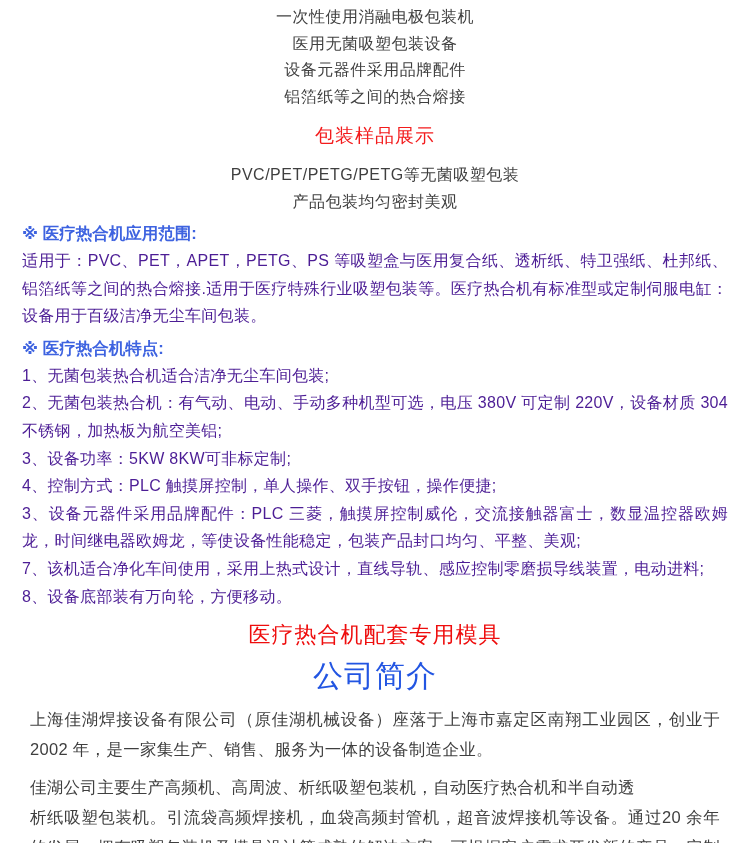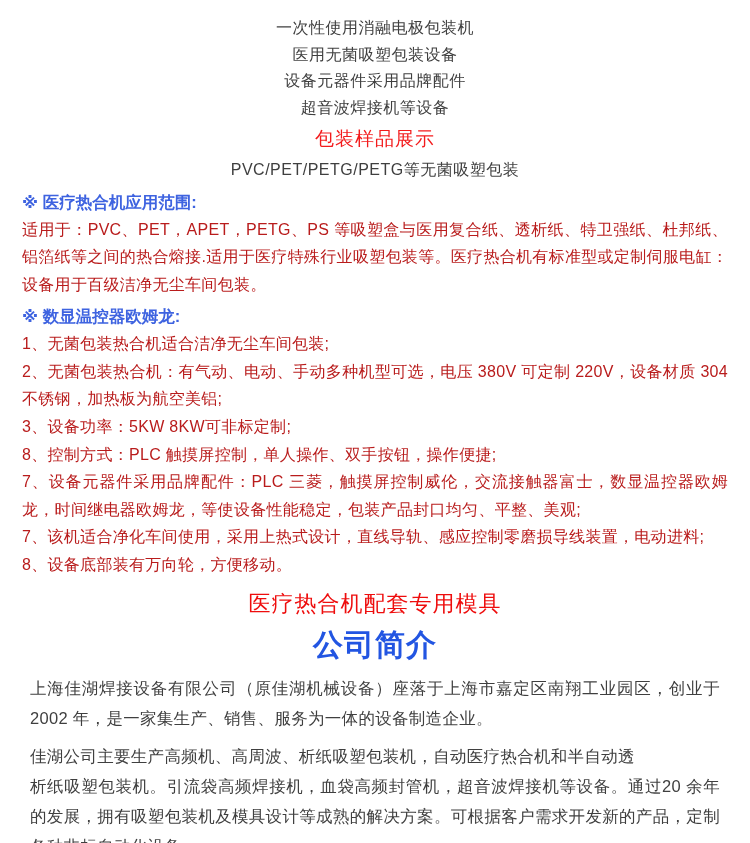--- a/index.html
+++ b/index.html
@@ -11,54 +11,54 @@
   .page {
     width: 750px;
     min-height: 843px;
     margin: 0 auto;
     background: #ffffff;
     box-sizing: border-box;
     position: relative;
   }
   
   .top-block {
-    padding-top: 15px;
+    padding-top: 4px;
     text-align: center;
   }
   .top-line {
     font-size: 16px;
     line-height: 26.5px;
     color: #3f3f3f;
     letter-spacing: 0.5px;
   }
   .red-heading-sm {
     font-size: 19px;
     line-height: 28px;
     color: #f31b1c;
     letter-spacing: 1px;
     font-weight: 400;
-    margin: 4px;
+    margin: 12px;
   }
   
   .content {
     padding: 0 22px;
     color: #3f3f3f;
   }
   .blue-heading {
     font-size: 16.5px;
     line-height: 28px;
     color: #3e63e0;
     font-weight: 700;
     margin: 4px 0 0 0;
   }
   .body-text {
     font-size: 16px;
     line-height: 27.6px;
     margin: 0;
-    color: #b91c1c;
+    color: #4c1d95;
     text-align: justify;
     letter-spacing: 0.3px;
   }
   .list-item {
     margin: 0;
   }
   
   .red-heading-lg {
     text-align: center;
     font-size: 22px;
@@ -66,21 +66,21 @@
     color: #ee0d0d;
     font-weight: 400;
     margin: 10px 0 4px 0;
     letter-spacing: 1px;
   }
   .blue-heading-lg {
     text-align: center;
     font-size: 30px;
     line-height: 40px;
     color: #2255e2;
-    font-weight: 700;
+    font-weight: 400;
     margin: 6px 0 8px 0;
     letter-spacing: 1px;
   }
   .company-text {
     font-size: 16.5px;
     line-height: 30px;
     margin: 8px;
     color: #3f3f3f;
     text-align: justify;
     letter-spacing: 0.3px;
@@ -88,35 +88,36 @@
 </style>
 </head>
 <body>
 
 <div class="page">
 
   <header class="top-block">
     <div class="top-line">一次性使用消融电极包装机</div>
     <div class="top-line">医用无菌吸塑包装设备</div>
     <div class="top-line">设备元器件采用品牌配件</div>
-    <div class="top-line">超音波焊接机等设备</div>
+    <div class="top-line">铝箔纸等之间的热合熔接</div>
     <div class="red-heading-sm">包装样品展示</div>
     <div class="top-line">PVC/PET/PETG/PETG等无菌吸塑包装</div>
+    <div class="top-line">产品包装均匀密封美观</div>
   </header>
 
   <main class="content">
     <h3 class="blue-heading">※ 医疗热合机应用范围:</h3>
     <p class="body-text">适用于：PVC、PET，APET，PETG、PS 等吸塑盒与医用复合纸、透析纸、特卫强纸、杜邦纸、铝箔纸等之间的热合熔接.适用于医疗特殊行业吸塑包装等。医疗热合机有标准型或定制伺服电缸：设备用于百级洁净无尘车间包装。</p>
 
-    <h3 class="blue-heading">※ 数显温控器欧姆龙:</h3>
+    <h3 class="blue-heading">※ 医疗热合机特点:</h3>
     <p class="body-text list-item">1、无菌包装热合机适合洁净无尘车间包装;</p>
     <p class="body-text list-item">2、无菌包装热合机：有气动、电动、手动多种机型可选，电压 380V 可定制 220V，设备材质 304不锈钢，加热板为航空美铝;</p>
     <p class="body-text list-item">3、设备功率：5KW 8KW可非标定制;</p>
-    <p class="body-text list-item">8、控制方式：PLC 触摸屏控制，单人操作、双手按钮，操作便捷;</p>
-    <p class="body-text list-item">7、设备元器件采用品牌配件：PLC 三菱，触摸屏控制威伦，交流接触器富士，数显温控器欧姆龙，时间继电器欧姆龙，等使设备性能稳定，包装产品封口均匀、平整、美观;</p>
+    <p class="body-text list-item">4、控制方式：PLC 触摸屏控制，单人操作、双手按钮，操作便捷;</p>
+    <p class="body-text list-item">3、设备元器件采用品牌配件：PLC 三菱，触摸屏控制威伦，交流接触器富士，数显温控器欧姆龙，时间继电器欧姆龙，等使设备性能稳定，包装产品封口均匀、平整、美观;</p>
     <p class="body-text list-item">7、该机适合净化车间使用，采用上热式设计，直线导轨、感应控制零磨损导线装置，电动进料;</p>
     <p class="body-text list-item">8、设备底部装有万向轮，方便移动。</p>
   </main>
 
   <h2 class="red-heading-lg">医疗热合机配套专用模具</h2>
 
   <h1 class="blue-heading-lg">公司简介</h1>
 
   <section class="content">
     <p class="company-text">上海佳湖焊接设备有限公司（原佳湖机械设备）座落于上海市嘉定区南翔工业园区，创业于 2002 年，是一家集生产、销售、服务为一体的设备制造企业。</p>

